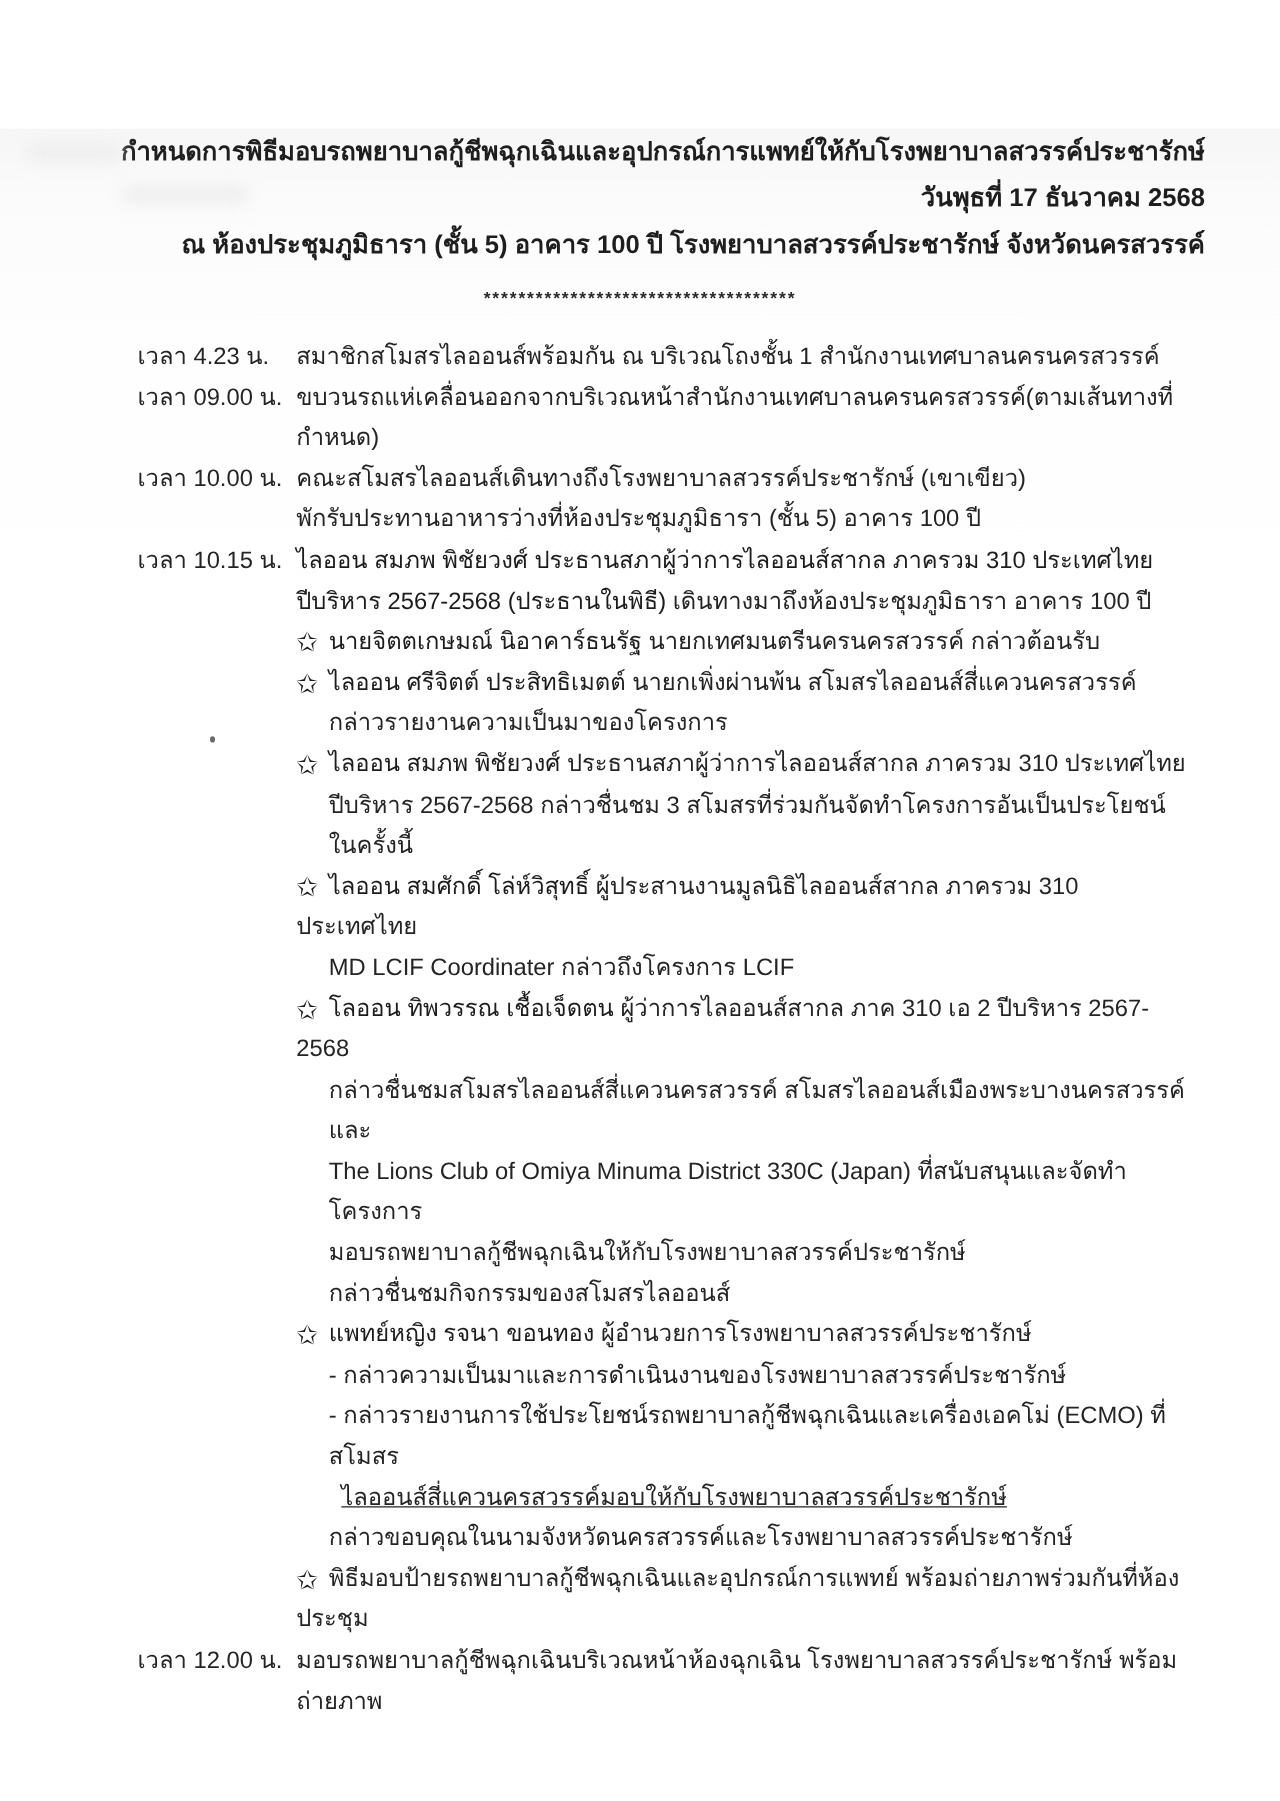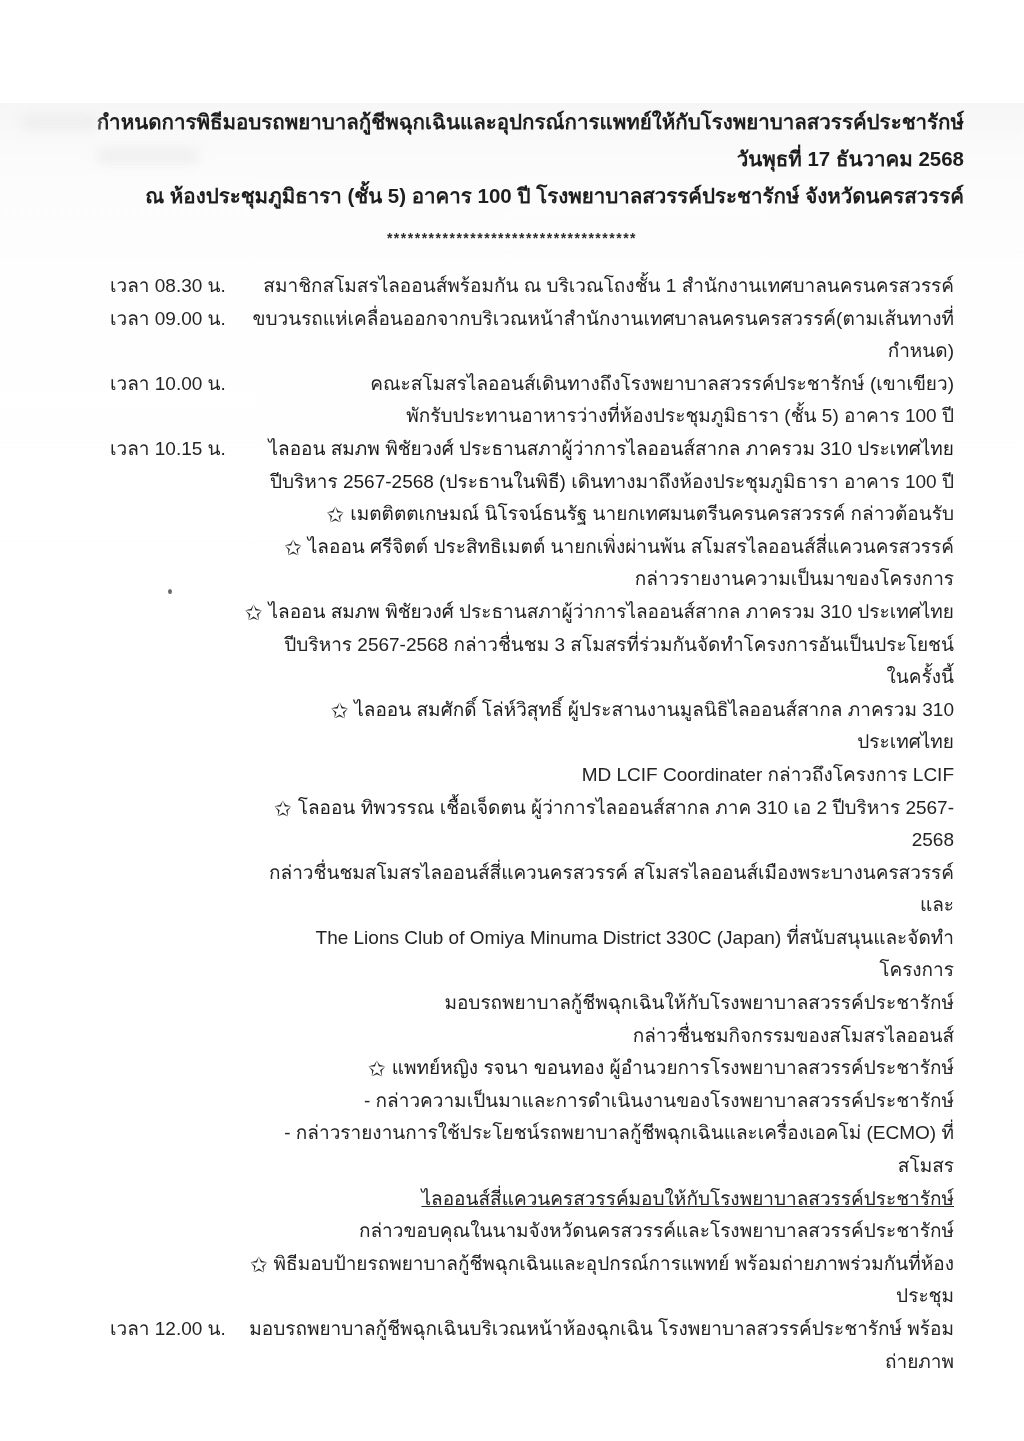--- a/index.html
+++ b/index.html
@@ -39,21 +39,21 @@
   .schedule{
     margin-top:24px;
     padding-left:110px;
     padding-right:70px;
     font-size:19px;
     line-height:32.6px;
     color:#242424;
   }
   .row{display:flex;align-items:flex-start;}
   .time{width:127px;flex-shrink:0;}
-  .content{flex:1;text-align:right;}
+  .content{flex:1;}
   .content.ind1{padding-left:26px;}
   .content.ind2{padding-left:36px;text-decoration:underline;}
   .b{font-weight:normal;color:#1c1c1c;}
   .star{
     display:inline-block;
     width:20px;
     margin-right:6px;
     font-size:21px;
     line-height:1;
     position:relative;
@@ -73,21 +73,21 @@
   <div class="header">
     <div>กำหนดการพิธีมอบรถพยาบาลกู้ชีพฉุกเฉินและอุปกรณ์การแพทย์ให้กับโรงพยาบาลสวรรค์ประชารักษ์</div>
     <div>วันพุธที่ 17 ธันวาคม 2568</div>
     <div>ณ ห้องประชุมภูมิธารา (ชั้น 5) อาคาร 100 ปี โรงพยาบาลสวรรค์ประชารักษ์ จังหวัดนครสวรรค์</div>
   </div>
 
   <div class="sep sep-top">************************************</div>
 
   <div class="schedule">
       <div class="row">
-        <div class="time">เวลา 08.30 น.</div>
+        <div class="time">เวลา 4.23 น.</div>
         <div class="content ind0"><span>สมาชิกสโมสรไลออนส์พร้อมกัน ณ บริเวณโถงชั้น 1 สำนักงานเทศบาลนครนครสวรรค์</span></div>
       </div>
       <div class="row">
         <div class="time">เวลา 09.00 น.</div>
         <div class="content ind0"><span>ขบวนรถแห่เคลื่อนออกจากบริเวณหน้าสำนักงานเทศบาลนครนครสวรรค์(ตามเส้นทางที่กำหนด)</span></div>
       </div>
       <div class="row">
         <div class="time">เวลา 10.00 น.</div>
         <div class="content ind0"><span>คณะสโมสรไลออนส์เดินทางถึงโรงพยาบาลสวรรค์ประชารักษ์ (เขาเขียว)</span></div>
       </div>
@@ -98,21 +98,21 @@
       <div class="row">
         <div class="time">เวลา 10.15 น.</div>
         <div class="content ind0"><span class="b">ไลออน สมภพ พิชัยวงศ์ ประธานสภาผู้ว่าการไลออนส์สากล ภาครวม 310 ประเทศไทย</span></div>
       </div>
       <div class="row">
         <div class="time"></div>
         <div class="content ind0"><span class="b">ปีบริหาร 2567-2568  (ประธานในพิธี)</span><span> เดินทางมาถึงห้องประชุมภูมิธารา อาคาร 100 ปี</span></div>
       </div>
       <div class="row">
         <div class="time"></div>
-        <div class="content ind0"><span class="star">✩</span><span class="b">เมตติตตเกษมณ์ นิโรจน์ธนรัฐ</span><span> นายกเทศมนตรีนครนครสวรรค์ กล่าวต้อนรับ</span></div>
+        <div class="content ind0"><span class="star">✩</span><span class="b">นายจิตตเกษมณ์ นิอาคาร์ธนรัฐ</span><span> นายกเทศมนตรีนครนครสวรรค์ กล่าวต้อนรับ</span></div>
       </div>
       <div class="row">
         <div class="time"></div>
         <div class="content ind0"><span class="star">✩</span><span class="b">ไลออน ศรีจิตต์ ประสิทธิเมตต์</span><span> นายกเพิ่งผ่านพ้น สโมสรไลออนส์สี่แควนครสวรรค์</span></div>
       </div>
       <div class="row">
         <div class="time"></div>
         <div class="content ind1"><span>กล่าวรายงานความเป็นมาของโครงการ</span></div>
       </div>
       <div class="row">

